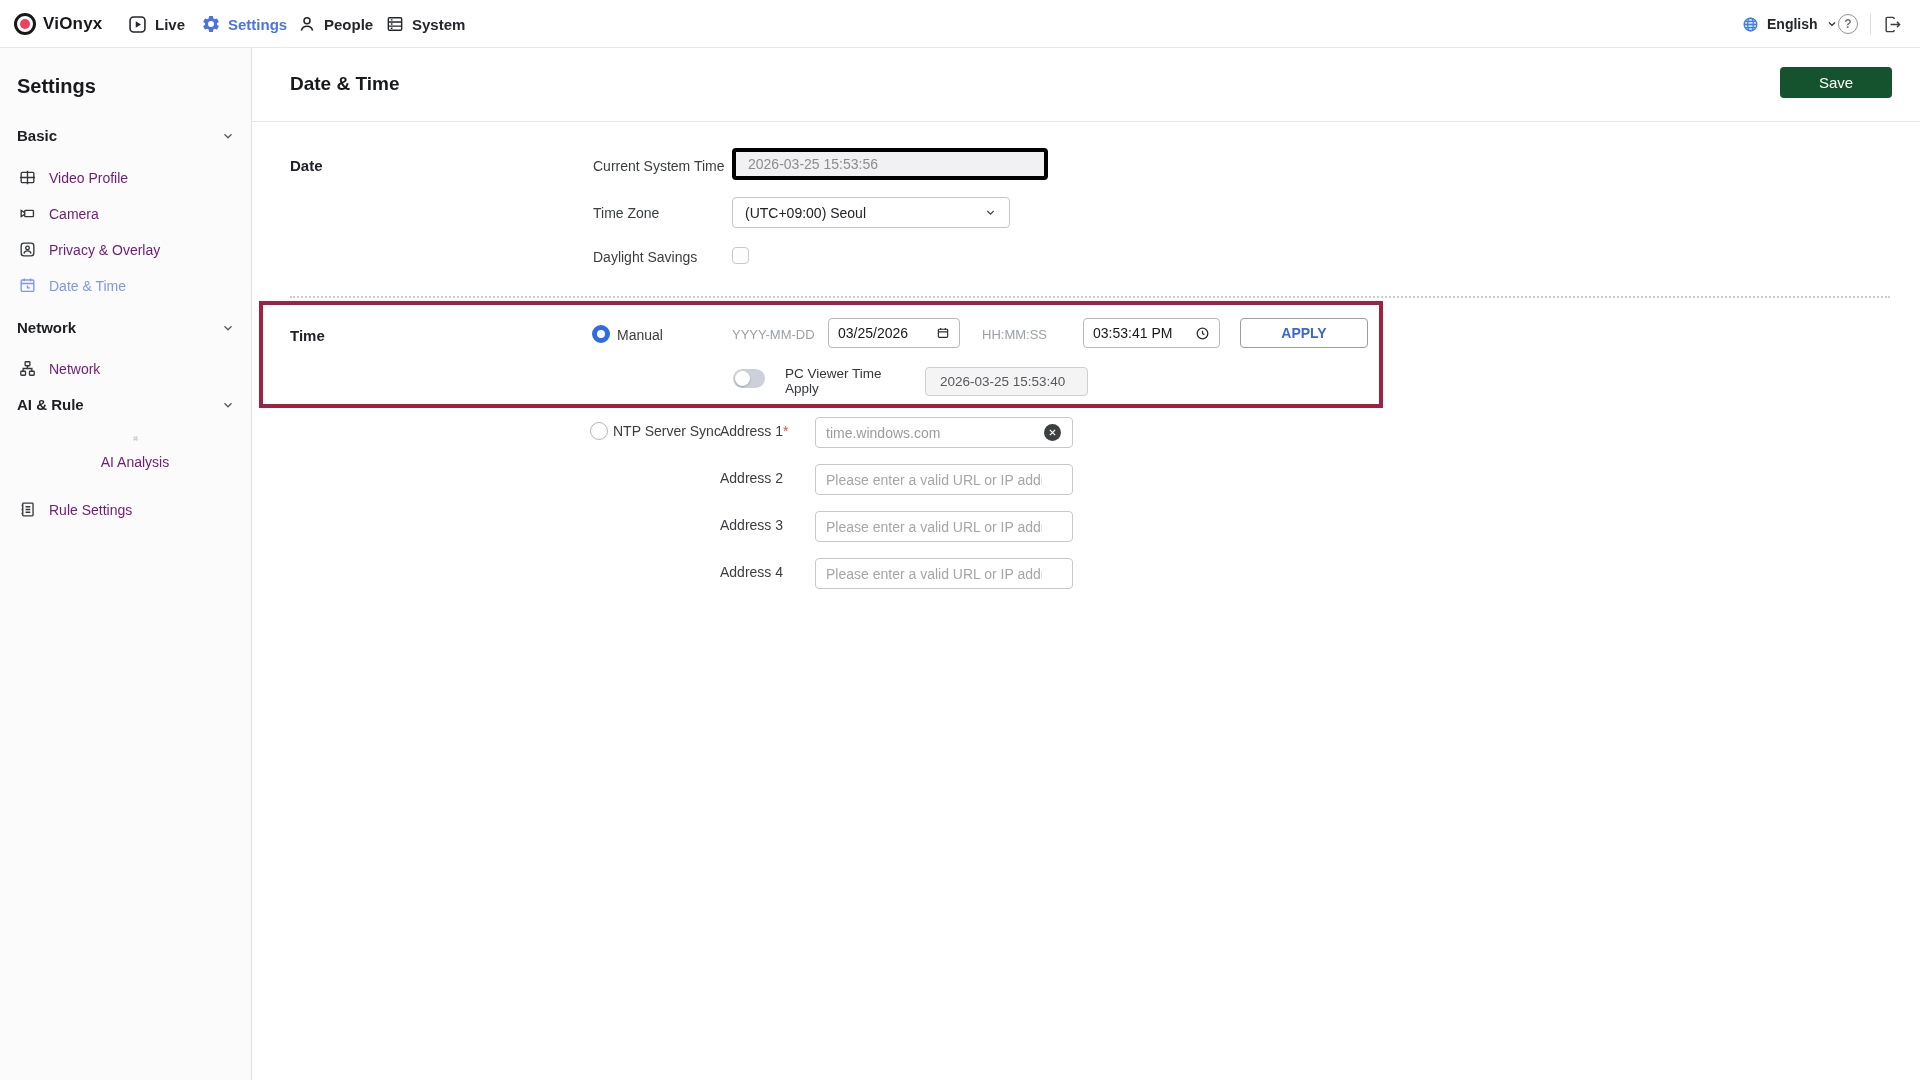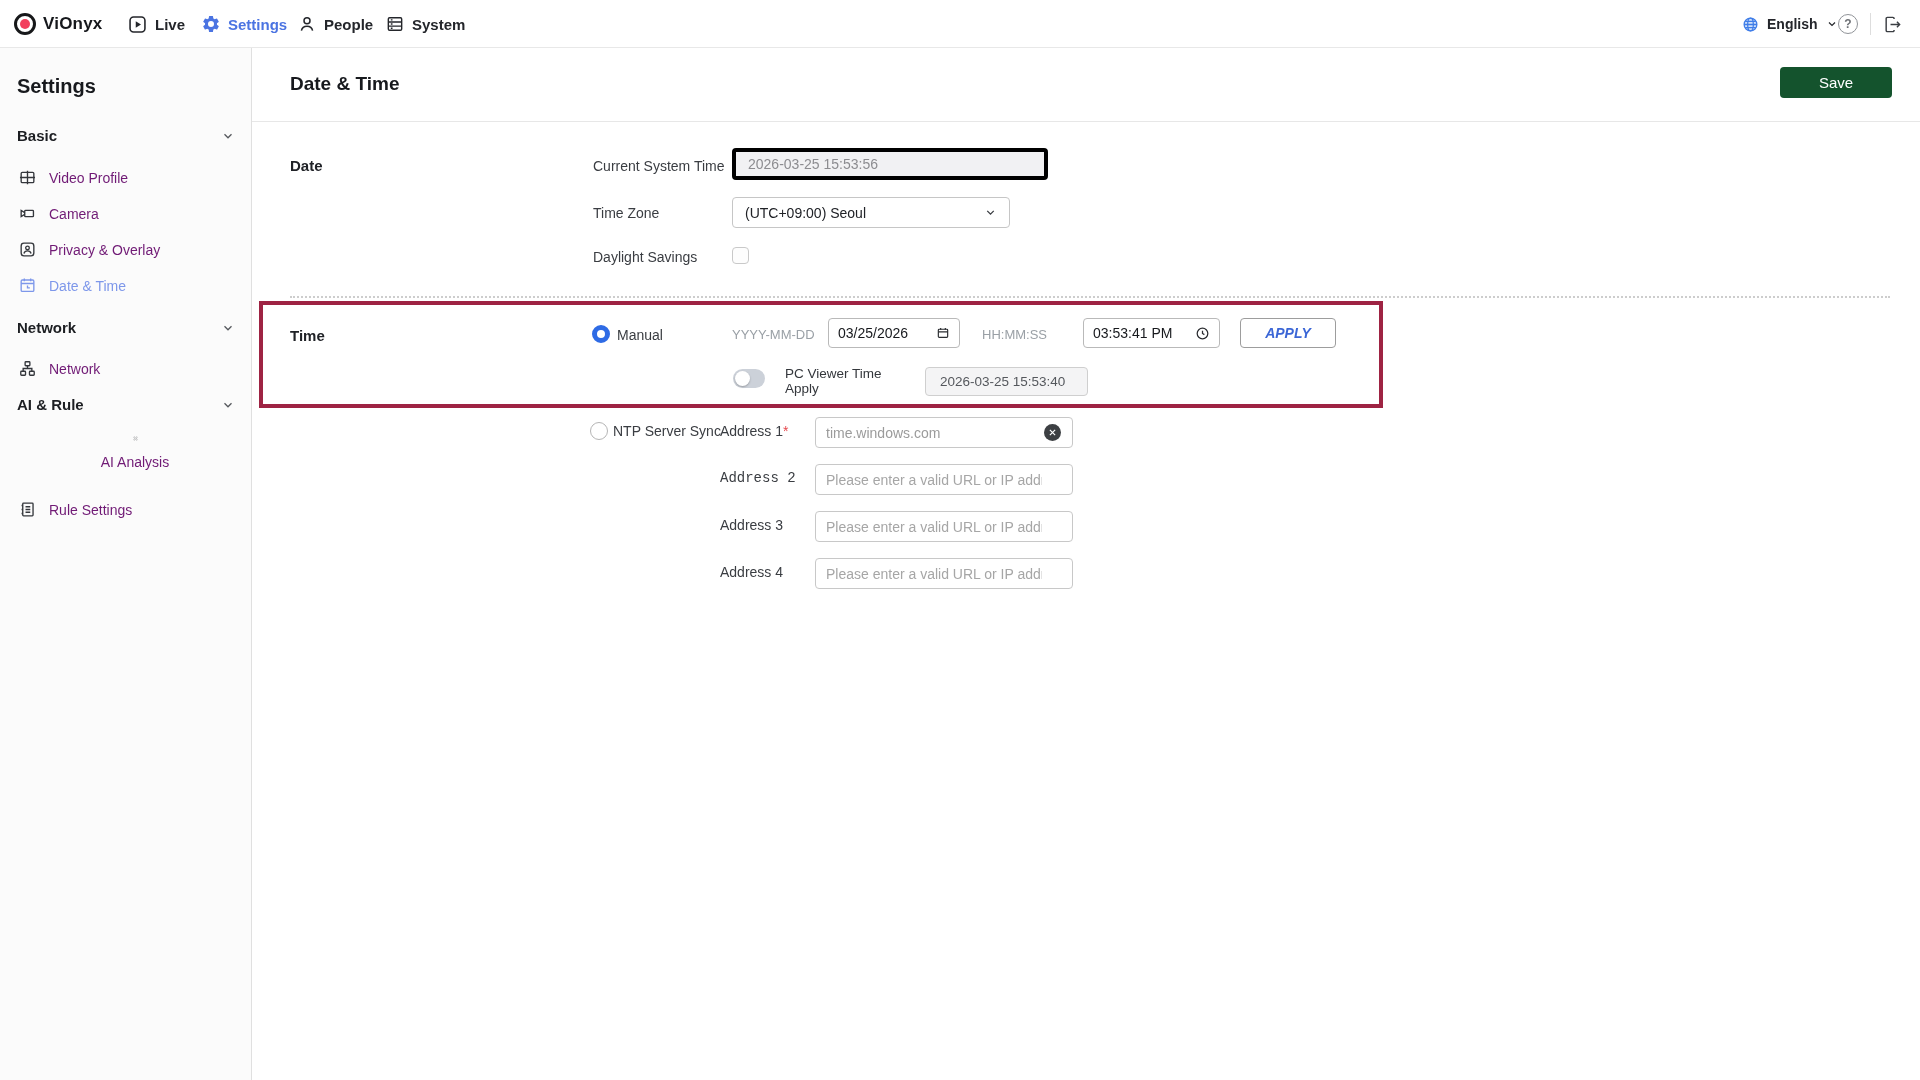--- a/index.html
+++ b/index.html
@@ -261,40 +261,40 @@
 
   <div class="abs fmt-label" style="left:982px; top:327px;">HH:MM:SS</div>
   <div class="abs txt-input" style="left:1083px; top:318px; width:137px; height:30px;">
     <span>03:53:41 PM</span>
     <svg width="15" height="15" viewBox="0 0 24 24" fill="none" stroke="#2b2d31" stroke-width="2">
         <circle cx="12" cy="12" r="8.5"></circle>
         <path d="M12 7.5V12l3 1.8"></path>
       </svg>
   </div>
 
-  <button class="abs apply-btn" style="left:1240px; top:318px; width:96px; height:30px;font-style:italic;">APPLY</button>
+  <button class="abs apply-btn" style="left:1240px; top:318px; width:128px; height:30px;">APPLY</button>
 
   <div class="abs toggle" style="left:733px; top:369px;">
       <span class="knob"></span>
     </div>
   <div class="abs pcv-label" style="left:785px; top:367px;">PC Viewer Time Apply</div>
   <div class="abs pcv-box" style="left:925px; top:367px; width:163px; height:29px;">2026-03-25 15:53:40</div>
 
   <div class="abs radio off" style="left:590px; top:422px;"></div>
   <div class="abs f-label" style="left:613px; top:423px;">NTP Server Sync</div>
 
   <div class="abs f-label" style="left:720px; top:423px;"><span>Address 1</span><span class="req">*</span></div>
   <input class="abs addr-input" style="left: 815px; top: 417px;" value="time.windows.com">
   <span class="abs clear-btn" style="left:1044px; top:424px;">
     <svg width="9" height="9" viewBox="0 0 24 24" fill="none" stroke="#fff" stroke-width="3.2">
         <path d="M5 5l14 14M19 5L5 19"></path>
       </svg>
   </span>
 
-  <div class="abs f-label" style="left:720px; top:470px;font-family:Liberation Mono, monospace;"><span>Address 2</span></div>
+  <div class="abs f-label" style="left:720px; top:470px;"><span>Address 2</span></div>
   <input class="abs addr-input" style="left: 815px; top: 464px;" placeholder="Please enter a valid URL or IP address.">
 
   <div class="abs f-label" style="left:720px; top:517px;"><span>Address 3</span></div>
   <input class="abs addr-input" style="left: 815px; top: 511px;" placeholder="Please enter a valid URL or IP address.">
 
   <div class="abs f-label" style="left:720px; top:564px;"><span>Address 4</span></div>
   <input class="abs addr-input" style="left: 815px; top: 558px;" placeholder="Please enter a valid URL or IP address.">
 
 </div>
 

